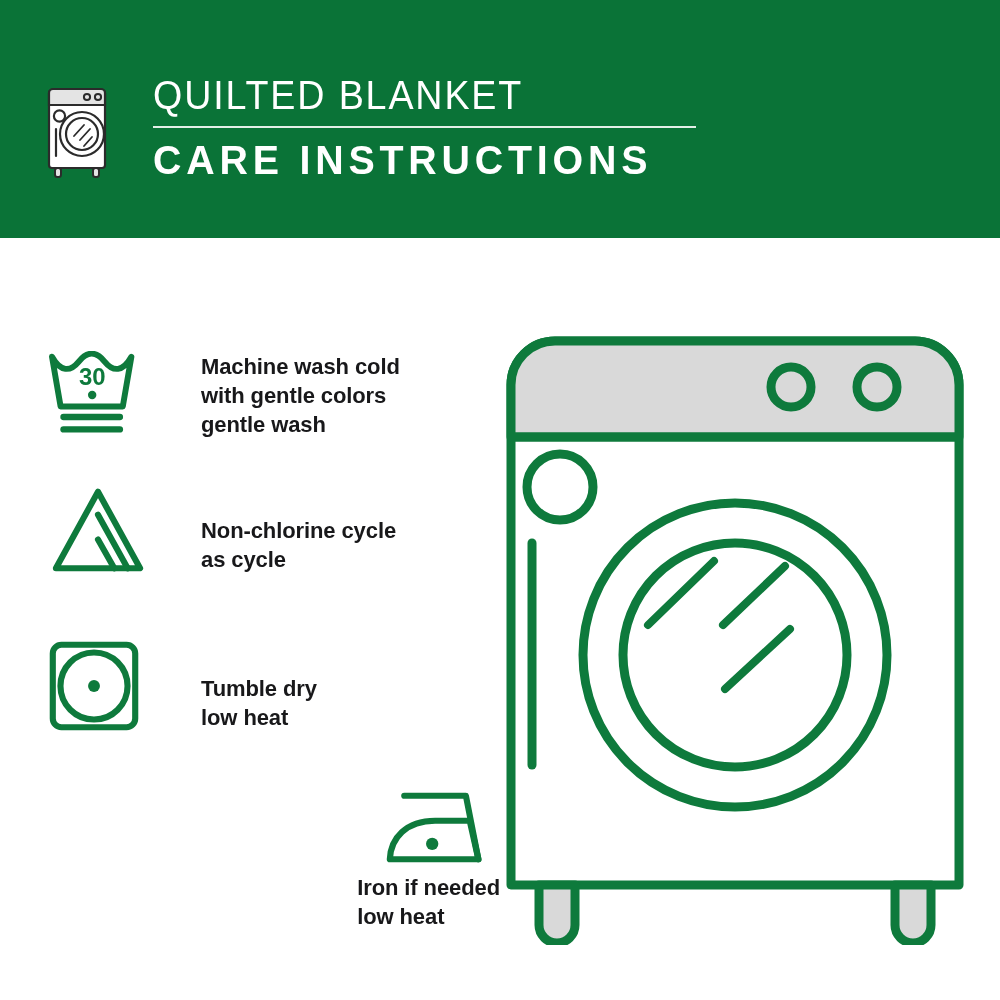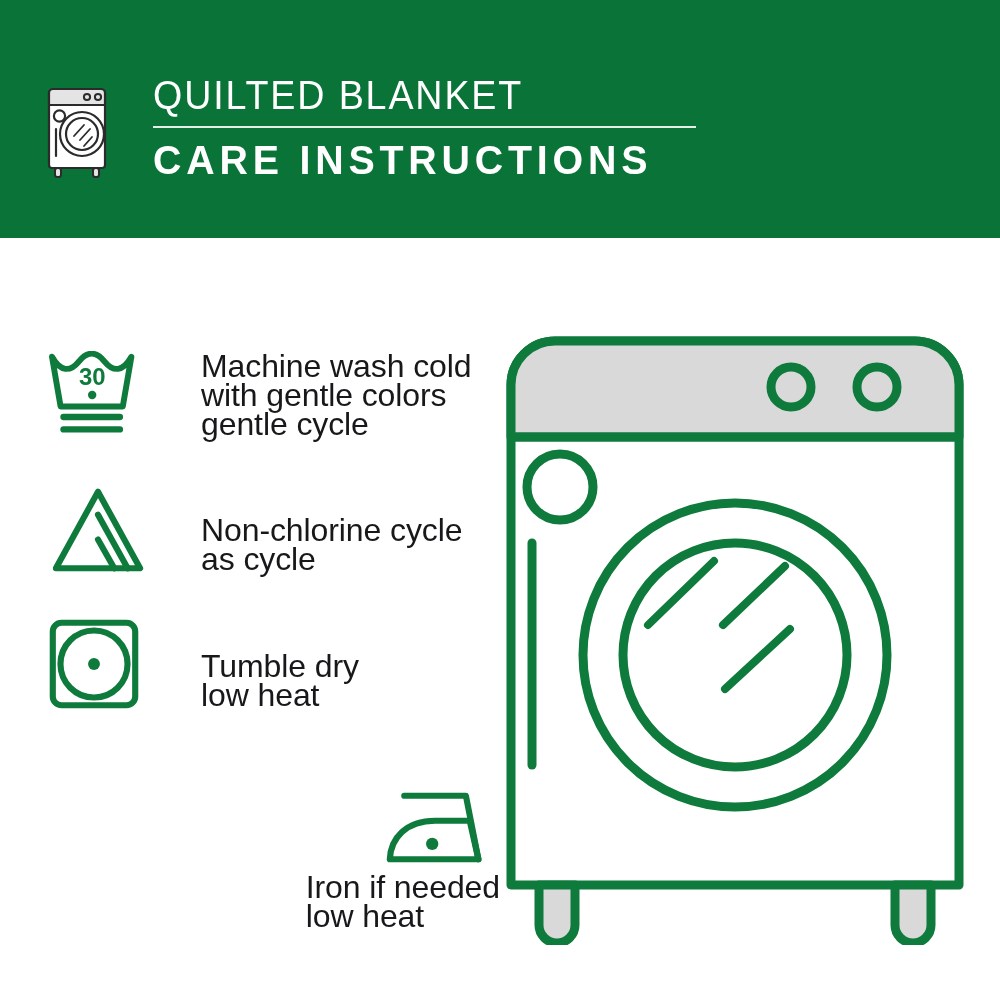--- a/index.html
+++ b/index.html
@@ -84,37 +84,37 @@
   }
   .care-row {
     position: absolute;
     left: 0;
     width: 500px;
     display: flex;
     align-items: flex-end;
   }
   .care-row.r0 { top: 108px; }
   .care-row.r1 { top: 248px; }
-  .care-row.r2 { top: 380px; }
+  .care-row.r2 { top: 402px; }
   .care-row.r3 { top: 550px; flex-direction: column; }
 
   .care-symbol {
     width: 115px;
     min-width: 115px;
     margin-left: 48px;
     display: flex;
     align-items: flex-start;
     justify-content: flex-start;
   }
   .care-text {
     margin-left: 38px;
     padding-top: 6px;
     font-family: "Liberation Sans", sans-serif;
-    font-size: 32px;
-    font-weight: 400;
+    font-size: 22px;
+    font-weight: 700;
     line-height: 29px;
     color: #18181a;
     letter-spacing: -0.1px;
   }
   .care-text .tline { display: block; white-space: nowrap; }
 
   
   #machine-illustration {
     position: absolute;
     left: 495px;
@@ -181,21 +181,21 @@
           </g>
 
           <text x="46" y="36" text-anchor="middle" font-family="Liberation Sans, sans-serif" font-size="25" font-weight="700" fill="#0e7a3c">30</text>
 
           <circle cx="46" cy="46" r="4.4" fill="#0e7a3c"></circle>
         </svg>
       </div>
       <div class="care-text">
         <span class="tline">Machine wash cold</span>
         <span class="tline">with gentle colors</span>
-        <span class="tline">gentle cycle</span>
+        <span class="tline">gentle wash</span>
       </div>
     </div>
 
     <div class="care-row r1">
       <div class="care-symbol">
         <svg viewBox="0 0 104 92" width="100" height="88" aria-hidden="true">
           <g fill="none" stroke="#0e7a3c" stroke-width="6.4" stroke-linecap="round" stroke-linejoin="round">
             <path d="M52 6 L96 86 L8 86 Z"></path>
             <line x1="52" y1="30" x2="83" y2="86"></line>
             <line x1="52" y1="56" x2="69" y2="86"></line>

